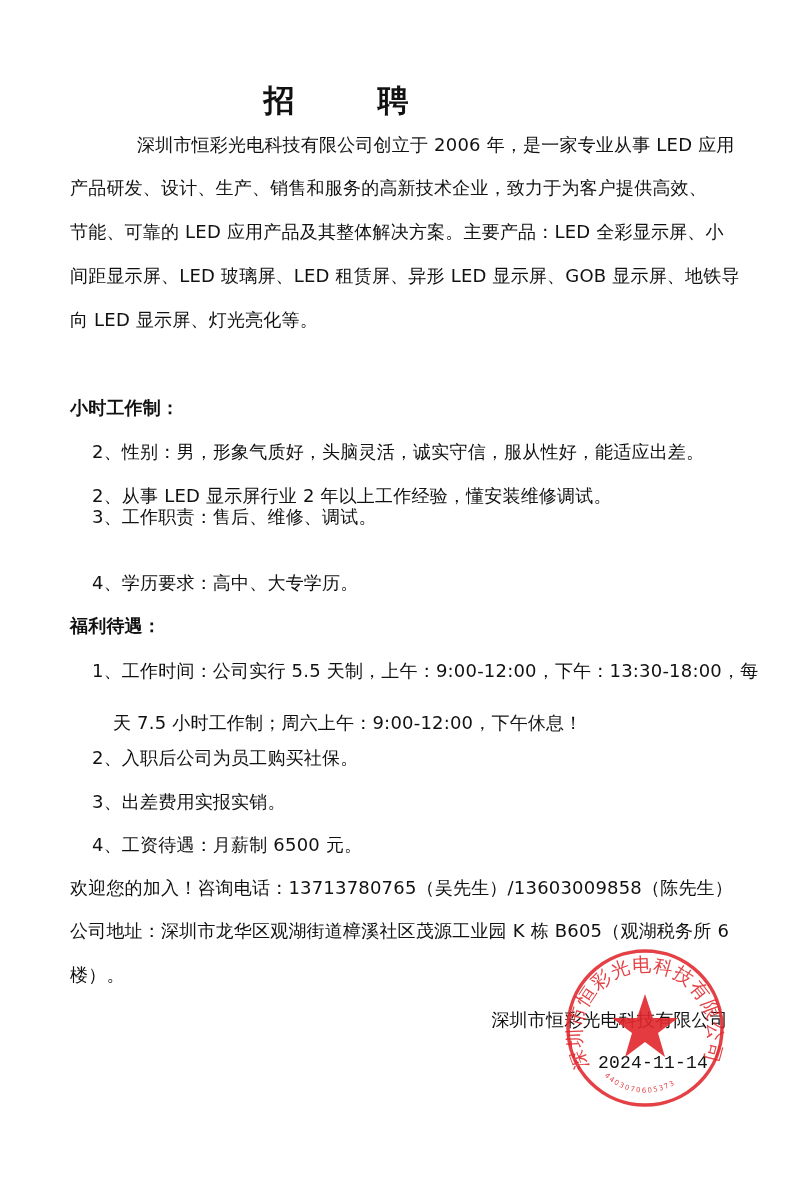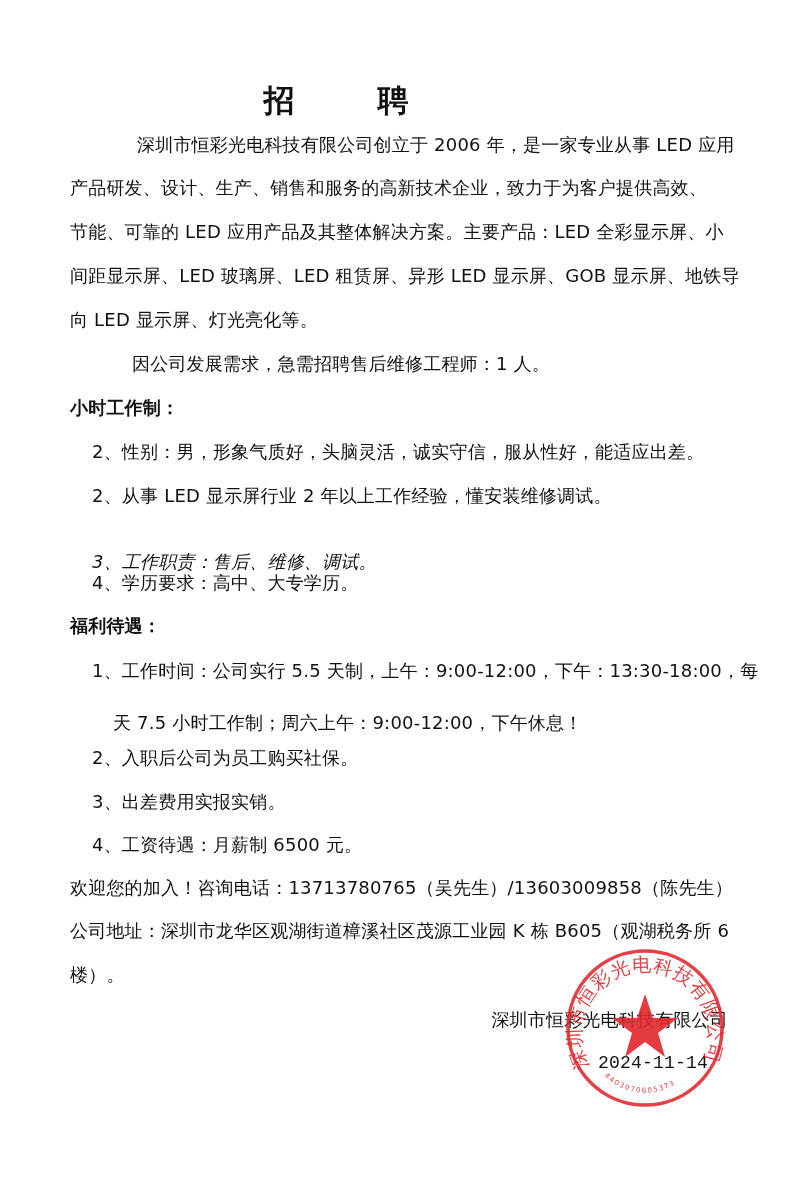--- a/index.html
+++ b/index.html
@@ -35,26 +35,25 @@
 
 <div class="page">
   <div class="title">招　聘</div>
 
   <div class="line indent1" style="top:133px;">深圳市恒彩光电科技有限公司创立于 2006 年，是一家专业从事 LED 应用</div>
   <div class="line" style="top:176px;left:70px;">产品研发、设计、生产、销售和服务的高新技术企业，致力于为客户提供高效、</div>
   <div class="line" style="top:220px;left:70px;">节能、可靠的 LED 应用产品及其整体解决方案。主要产品：LED 全彩显示屏、小</div>
   <div class="line" style="top:264px;left:70px;">间距显示屏、LED 玻璃屏、LED 租赁屏、异形 LED 显示屏、GOB 显示屏、地铁导</div>
   <div class="line" style="top:308px;left:70px;">向 LED 显示屏、灯光亮化等。</div>
 
-  <div class="line" style="top:352px;left:132px;">因公司发展需求，急需招聘售后维修工程师：1 人。</div>
 
   <div class="line heading" style="top:396px;">小时工作制：</div>
   <div class="line item" style="top:440px;">2、性别：男，形象气质好，头脑灵活，诚实守信，服从性好，能适应出差。</div>
   <div class="line item" style="top:484px;">2、从事 LED 显示屏行业 2 年以上工作经验，懂安装维修调试。</div>
-  <div class="line item" style="top:550px;font-style:italic;">3、工作职责：售后、维修、调试。</div>
+  <div class="line item" style="top:505px;">3、工作职责：售后、维修、调试。</div>
   <div class="line item" style="top:571px;">4、学历要求：高中、大专学历。</div>
 
   <div class="line heading" style="top:614px;">福利待遇：</div>
   <div class="line item" style="top:659px;">1、工作时间：公司实行 5.5 天制，上午：9:00-12:00，下午：13:30-18:00，每</div>
   <div class="line item2" style="top:703px;">天 7.5 小时工作制；周六上午：9:00-12:00，下午休息！</div>
   <div class="line item" style="top:746px;">2、入职后公司为员工购买社保。</div>
   <div class="line item" style="top:790px;">3、出差费用实报实销。</div>
   <div class="line item" style="top:833px;">4、工资待遇：月薪制 6500 元。</div>
 
   <div class="line left70" style="top:876px;">欢迎您的加入！咨询电话：13713780765（吴先生）/13603009858（陈先生）</div>

